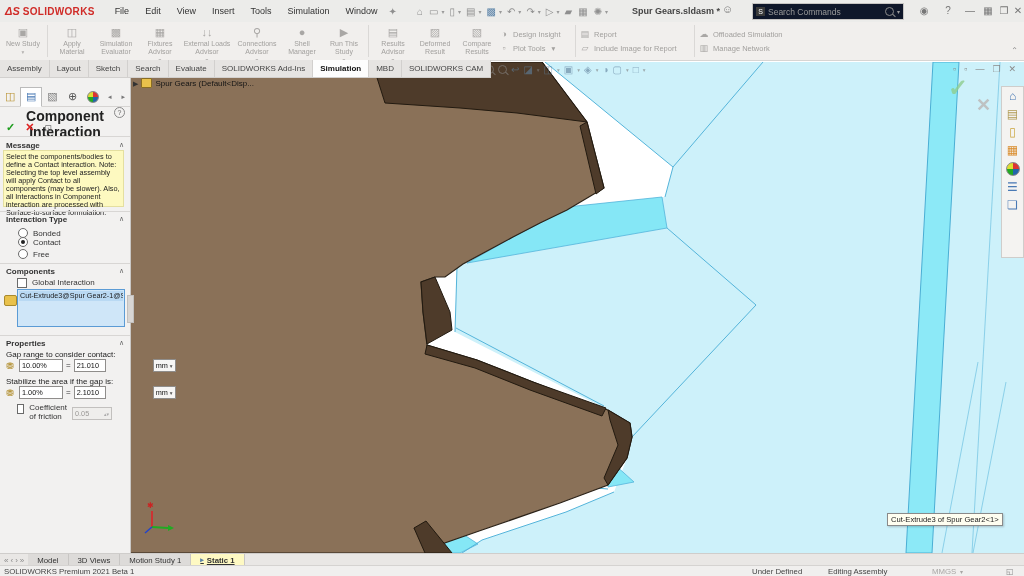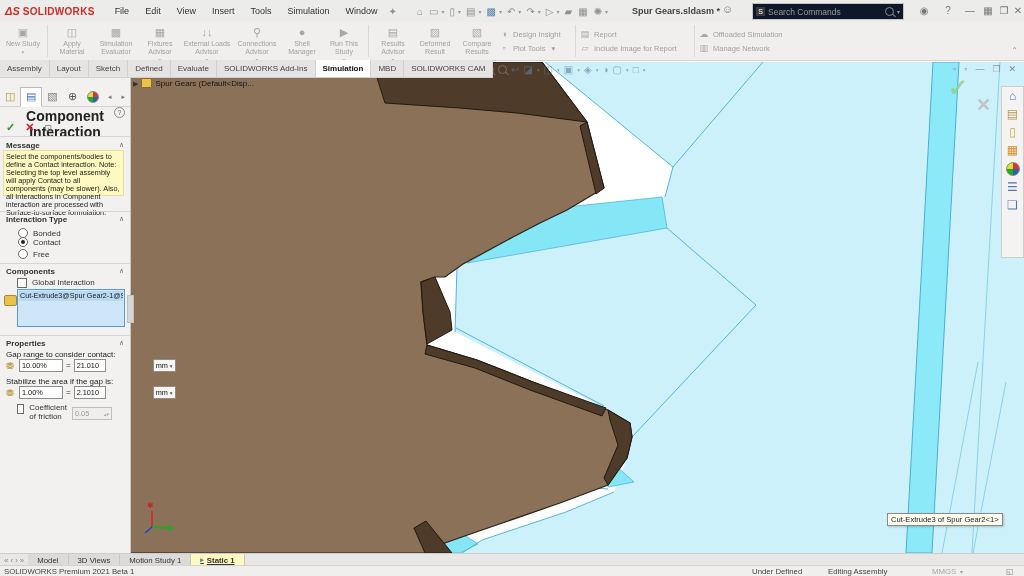--- a/index.html
+++ b/index.html
@@ -255,21 +255,21 @@
         </div>
       </div>
     </div>
   </div>
   <span class="ribbon-collapse abs">⌃</span>
 
   <div id="cmdtabs" class="abs">
     <span class="ctab">Assembly</span>
     <span class="ctab">Layout</span>
     <span class="ctab">Sketch</span>
-    <span class="ctab">Defined</span>
+    <span class="ctab">Search</span>
     <span class="ctab">Evaluate</span>
     <span class="ctab">SOLIDWORKS Add-Ins</span>
     <span class="ctab active">Simulation</span>
     <span class="ctab">MBD</span>
     <span class="ctab">SOLIDWORKS CAM</span>
   </div>
 
   <div id="viewport" class="abs">
     <svg width="894" height="491" viewBox="0 0 894 491">
 
@@ -385,21 +385,21 @@
     <div class="pm-help">?</div>
     <div class="pm-actionrow">
       <span class="pm-ok">✓</span>
       <span class="pm-cancel">✕</span>
       <span class="pm-pin">⊡</span>
     </div>
     <div class="pm-div" style="top:58px"></div>
 
     <div class="sec-head" style="top:63px">Message</div>
     <span class="sec-arrow" style="top:63px">∧</span>
-    <div class="msgbox" style="top:72px;height:46px">Select the components/bodies to define a Contact interaction. Note: Selecting the top level assembly will apply Contact to all components (may be slower). Also, all Interactions in Component interaction are processed with Surface-to-surface formulation.</div>
+    <div class="msgbox" style="top:72px;height:57px">Select the components/bodies to define a Contact interaction. Note: Selecting the top level assembly will apply Contact to all components (may be slower). Also, all Interactions in Component interaction are processed with Surface-to-surface formulation.</div>
 
     <div class="pm-div" style="top:133px"></div>
     <div class="sec-head" style="top:137px">Interaction Type</div>
     <span class="sec-arrow" style="top:137px">∧</span>
     <div class="radio-row" style="top:150px">
       <span class="radio"></span>
       <span>Bonded</span>
     </div>
     <div class="radio-row" style="top:159px">
       <span class="radio sel"></span>

